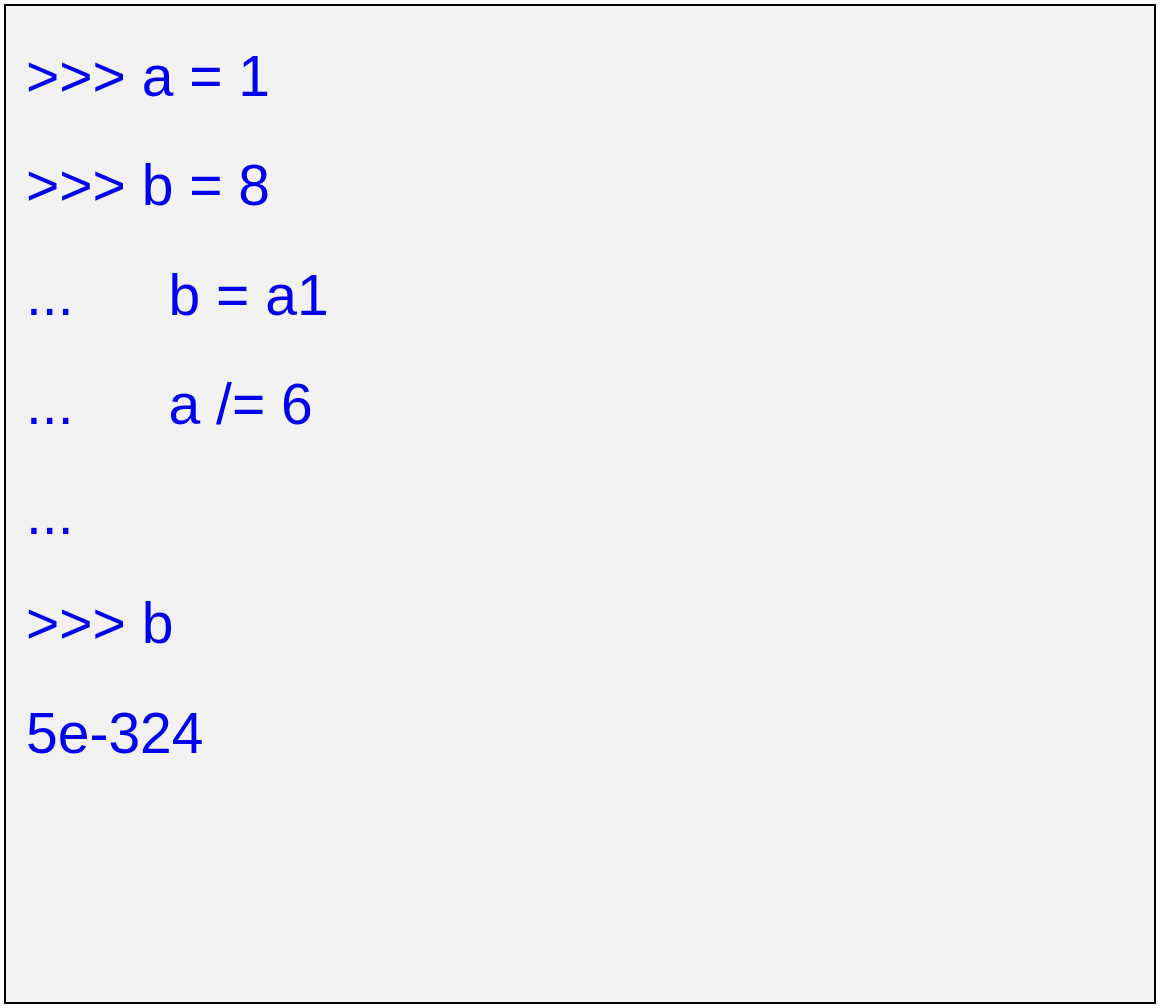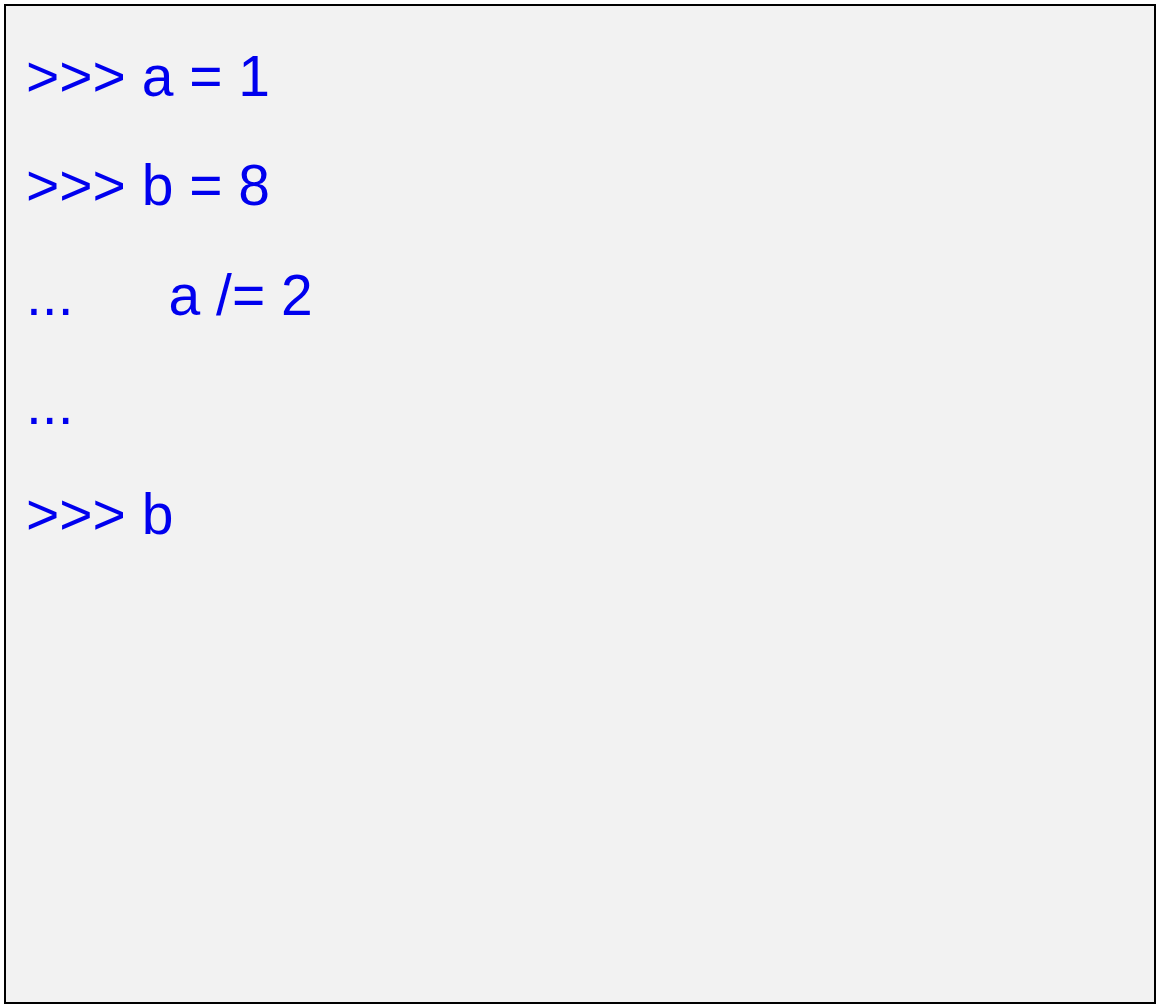--- a/index.html
+++ b/index.html
@@ -33,16 +33,18 @@
     .code {
       display: inline;
     }
   </style>
 </head>
 <body>
 
 <div class="terminal">
   <div class="line"><span class="prompt">&gt;&gt;&gt; </span><span class="code">a = 1</span></div>
   <div class="line"><span class="prompt">&gt;&gt;&gt; </span><span class="code">b = 8</span></div>
-  <div class="line"><span class="prompt">...      </span><span class="code">a /= 2</span></div>
+  <div class="line"><span class="prompt">...      </span><span class="code">b = a1</span></div>
+  <div class="line"><span class="prompt">...      </span><span class="code">a /= 6</span></div>
   <div class="line"><span class="prompt">...</span><span class="code"></span></div>
   <div class="line"><span class="prompt">&gt;&gt;&gt; </span><span class="code">b</span></div>
+  <div class="line"><span class="prompt"></span><span class="code">5e-324</span></div>
 </div>
 
 </body></html>

